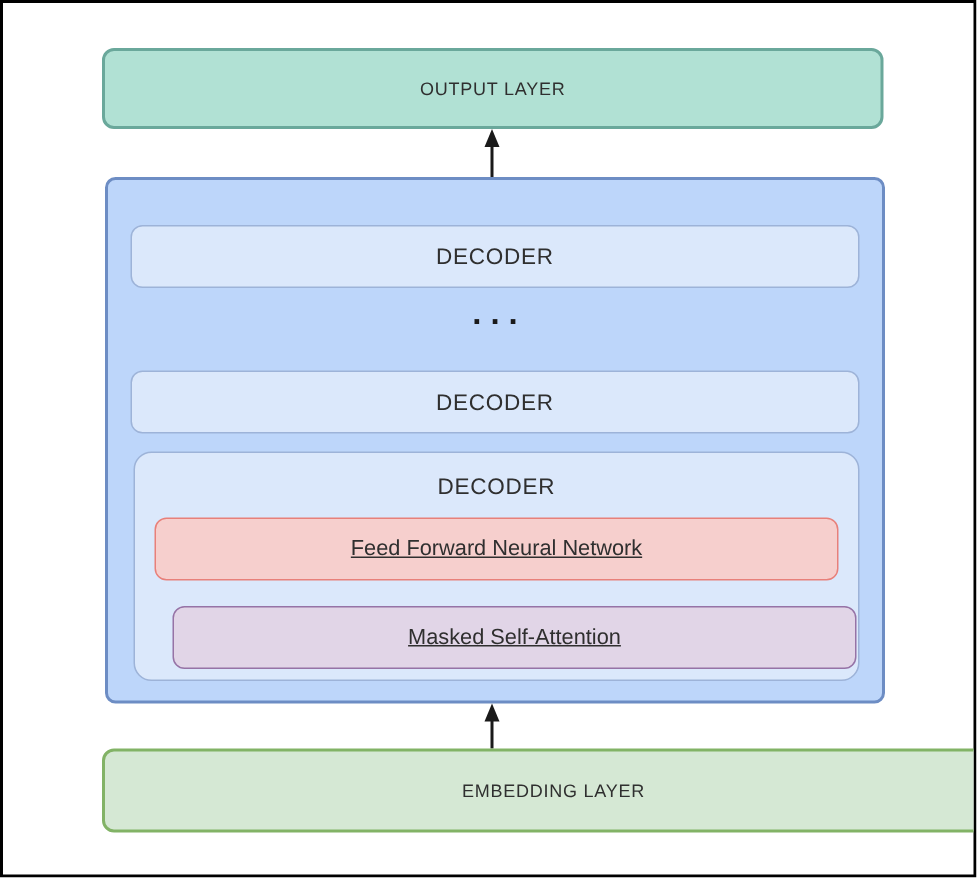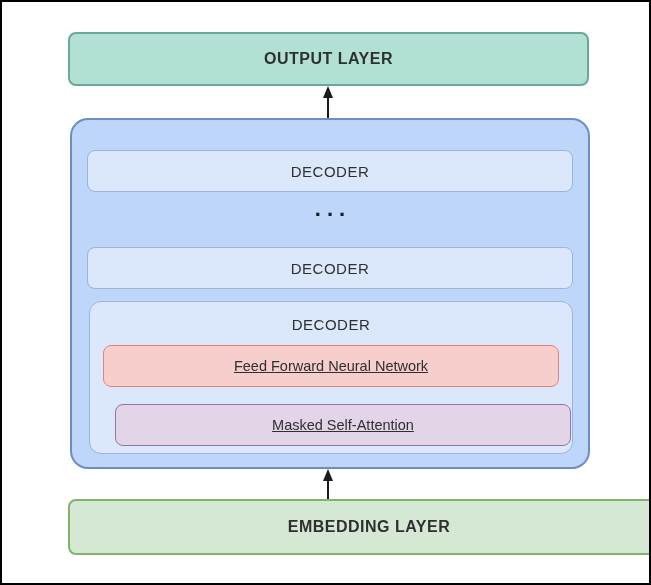--- a/index.html
+++ b/index.html
@@ -19,40 +19,39 @@
   }
   .node {
     position: absolute;
     box-sizing: border-box;
     display: flex;
     align-items: center;
     justify-content: center;
     color: var(--text, #2f2f2f);
   }
   .layer-label {
-    font-size: 16px;
+    font-size: 12px;
     letter-spacing: 0.5px;
     white-space: nowrap;
-    font-weight: bold;
   }
   
   .output-layer {
     left: 66px; top: 30px; width: 521px; height: 54px;
     background: var(--output-fill, #b1e1d4);
     border: 2px solid var(--output-border, #6aa89b);
     border-radius: 8px;
   }
   
   .decoder-stack {
     position: absolute;
     left: 68px; top: 116px; width: 520px; height: 351px;
     box-sizing: border-box;
     background: var(--stack-fill, #bdd6fa);
     border: 2px solid var(--stack-border, #6d8dc4);
-    border-radius: 18px;
+    border-radius: 7px;
   }
   .decoder-box {
     position: absolute;
     left: 15px; width: 486px; height: 42px;
     box-sizing: border-box;
     display: flex;
     align-items: center;
     justify-content: center;
     background: var(--decoder-fill, #dbe8fb);
     border: 1.5px solid var(--decoder-border, #9db3d8);

